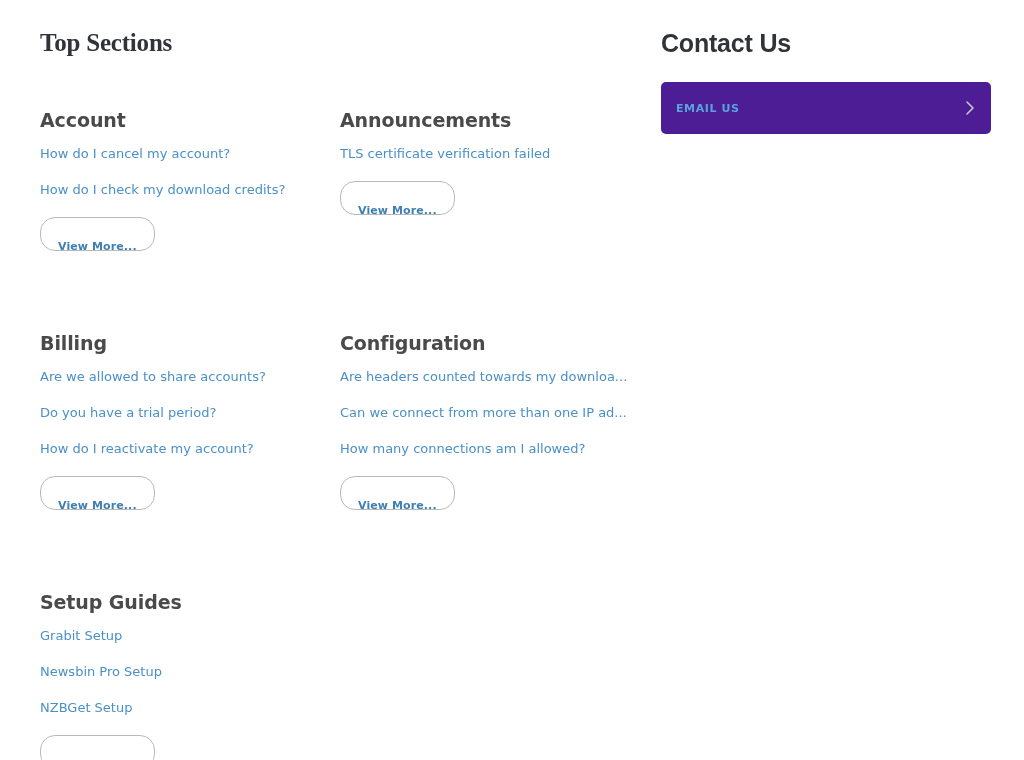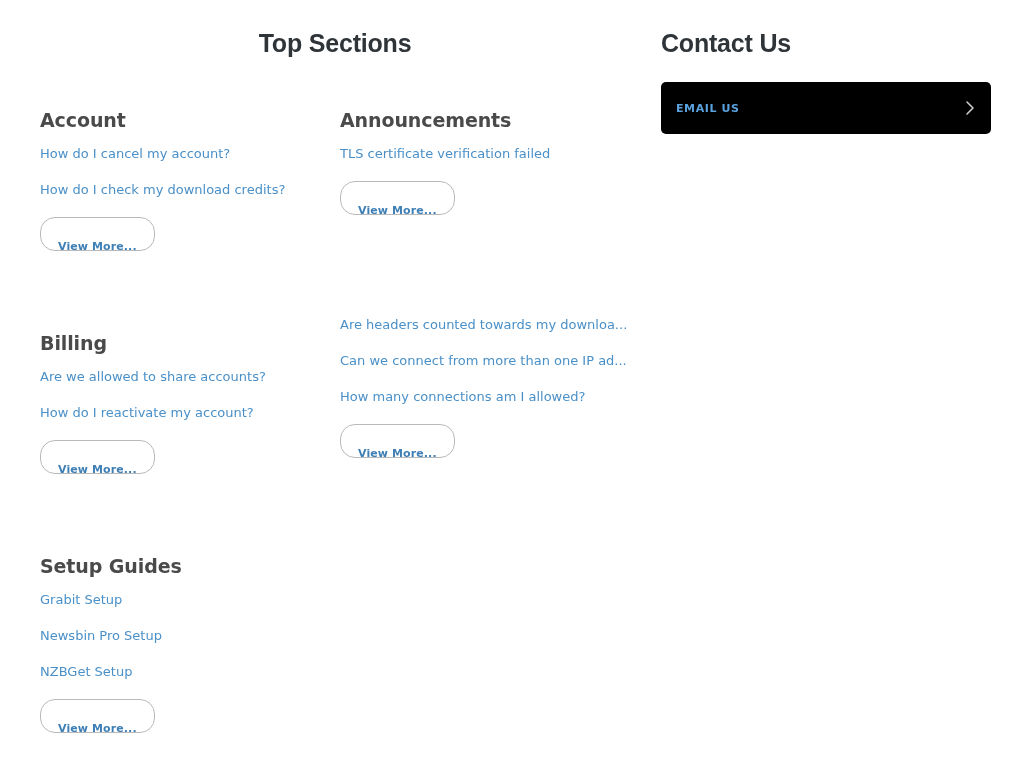--- a/index.html
+++ b/index.html
@@ -23,21 +23,22 @@
     font-weight: bold;
     font-size: 25px;
     color: #2f3439;
     letter-spacing: -0.2px;
     white-space: nowrap;
   }
   #top-sections-heading {
     left: 40px;
     top: 29px;
     width: 590px;
-    text-align: center;
+    text-align: left;
+    font-family: Liberation Serif, serif;
   }
   #contact-us-heading {
     left: 661px;
     top: 29px;
     text-align: left;
   }
 
   
   .sections-grid {
     position: absolute;
@@ -112,21 +113,21 @@
   
   .contact-col {
     position: absolute;
     left: 661px;
     top: 82px;
     width: 330px;
   }
   .contact-card {
     width: 330px;
     height: 52px;
-    background: #000000;
+    background: #4c1d95;
     border-radius: 5px;
     display: flex;
     align-items: center;
     justify-content: space-between;
     padding: 0 16px 0 15px;
     box-sizing: border-box;
     cursor: pointer;
     gap: 40px;
   }
   .contact-card-label {
@@ -190,29 +191,33 @@
   <div class="section-row">
 
     <div class="section-col">
       <div class="section-block">
         <h2 class="section-title">Billing</h2>
         <ul class="section-links">
           <li>
             <a href="#" class="section-link">Are we allowed to share accounts?</a>
           </li>
           <li>
+            <a href="#" class="section-link">Do you have a trial period?</a>
+          </li>
+          <li>
             <a href="#" class="section-link">How do I reactivate my account?</a>
           </li>
         </ul>
         <button class="view-more-btn">View More...</button>
       </div>
     </div>
 
     <div class="section-col">
       <div class="section-block">
+        <h2 class="section-title">Configuration</h2>
         <ul class="section-links">
           <li>
             <a href="#" class="section-link">Are headers counted towards my downloa...</a>
           </li>
           <li>
             <a href="#" class="section-link">Can we connect from more than one IP ad...</a>
           </li>
           <li>
             <a href="#" class="section-link">How many connections am I allowed?</a>
           </li>

